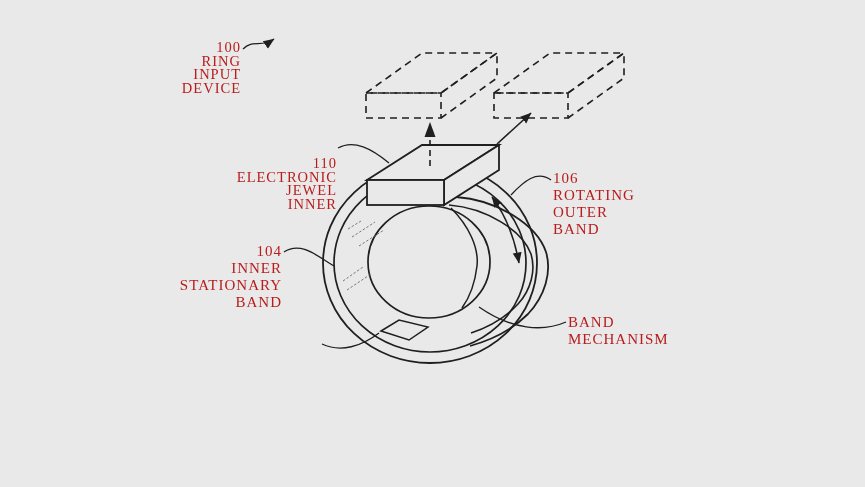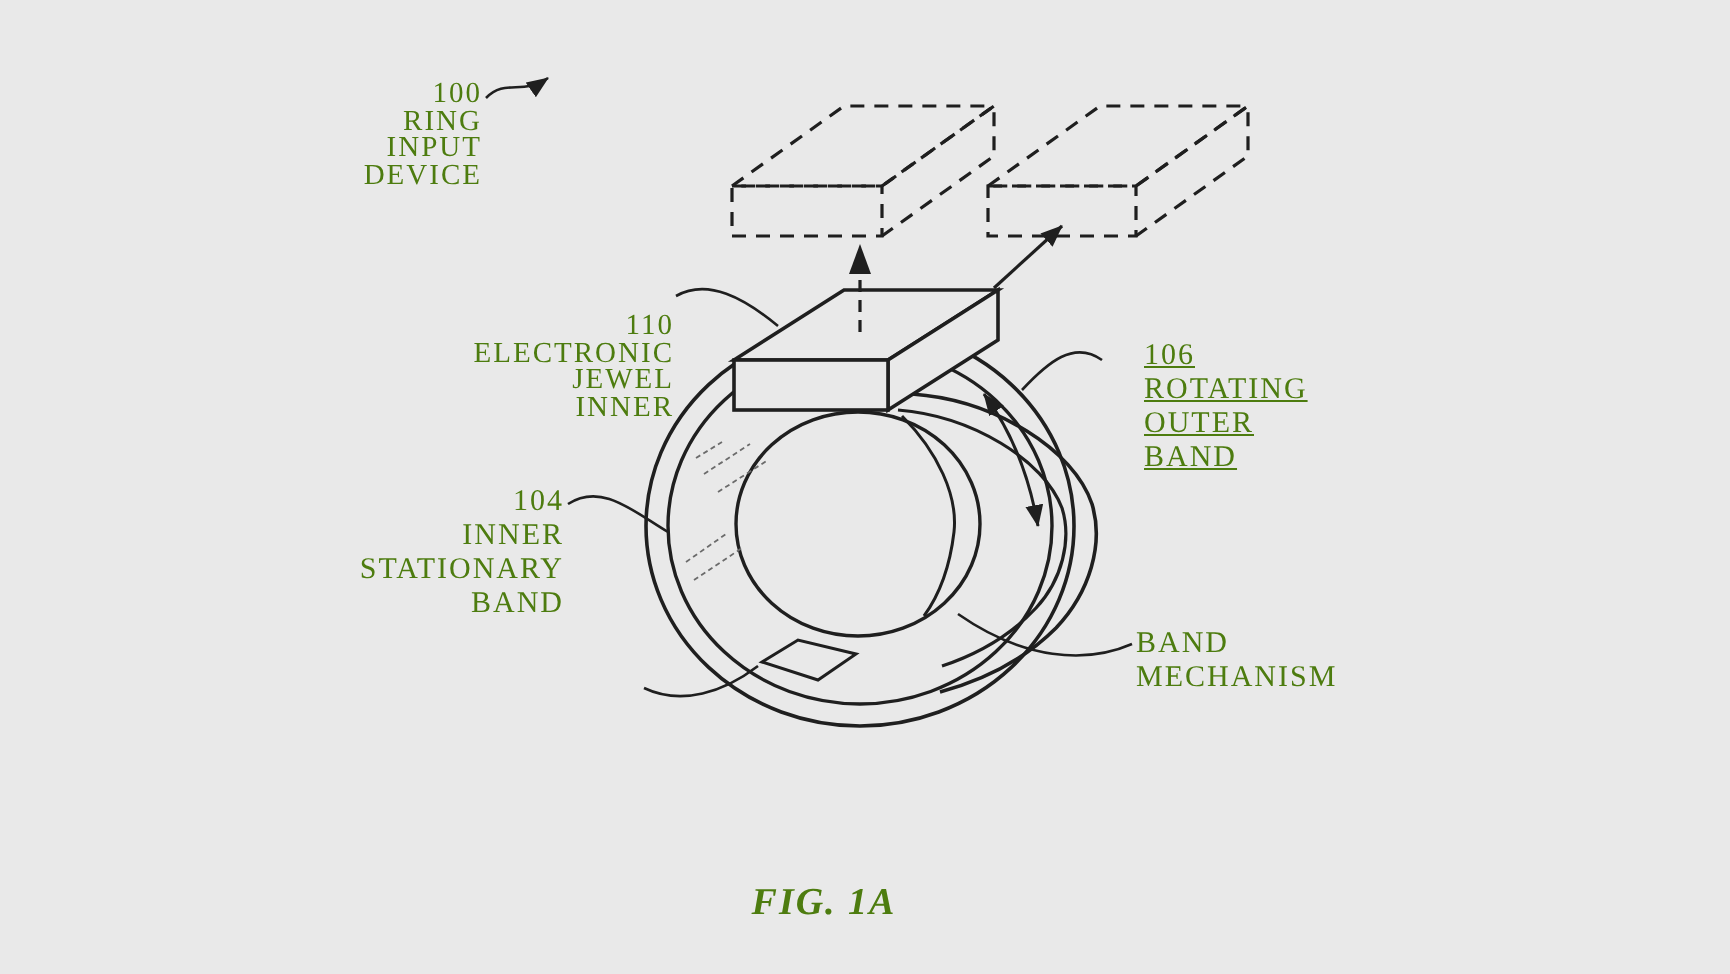--- a/index.html
+++ b/index.html
@@ -1,18 +1,18 @@
 <!DOCTYPE html>
 <html><head>
 <meta charset="utf-8">
 <style>
   html,body{margin:0;padding:0;}
   #stage{
     position:relative;width:865px;height:487px;background:#e9e9e9;
-    font-family:"Liberation Serif", serif;color:#4d7c0f;overflow:hidden;
+    font-family:"Liberation Serif", serif;color:#b91c1c;overflow:hidden;
   }
   #fig-svg{position:absolute;left:0;top:0;}
   .lbl{position:absolute;font-size:15px;line-height:17px;letter-spacing:1px;white-space:nowrap;}
   .lbl.tight{font-size:14.5px;line-height:13.5px;}
   .lbl.r{text-align:right;}
   .lbl.l{text-align:left;}
   .caption{
     position:absolute;left:352px;top:441px;width:120px;text-align:center;
     font-size:19px;font-weight:bold;font-style:italic;letter-spacing:1px;
   }
@@ -99,35 +99,34 @@
     <div>DEVICE</div>
   </div>
 
   <div class="lbl tight r" style="right:528px;top:157px;">
     <div>110</div>
     <div>ELECTRONIC</div>
     <div>JEWEL</div>
     <div>INNER</div>
   </div>
 
-  <div class="lbl l" style="left:572px;top:170px;text-decoration:underline;">
+  <div class="lbl l" style="left:553px;top:170px;">
     <div>106</div>
     <div>ROTATING</div>
     <div>OUTER</div>
     <div>BAND</div>
   </div>
 
   <div class="lbl r" style="right:583px;top:243px;">
     <div>104</div>
     <div>INNER</div>
     <div>STATIONARY</div>
     <div>BAND</div>
   </div>
 
 
   <div class="lbl l" style="left:568px;top:314px;">
     <div>BAND</div>
     <div>MECHANISM</div>
   </div>
 
-  <div class="caption">FIG. 1A</div>
 
 </div>
 
 </body></html>

